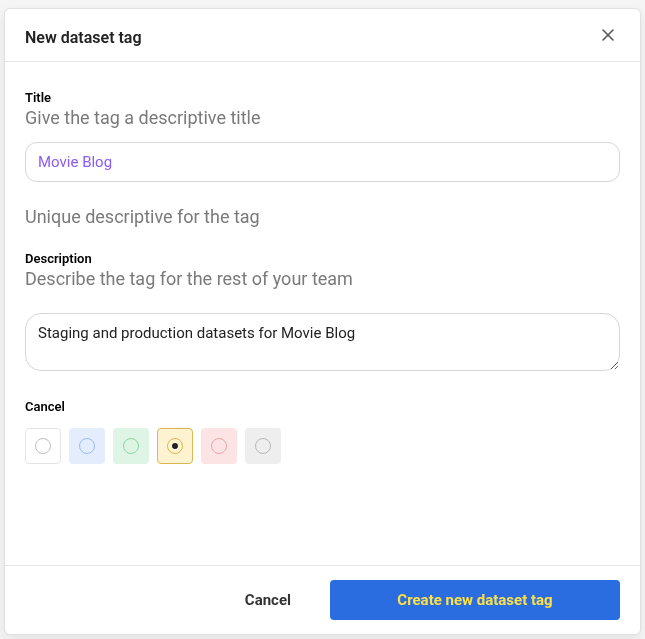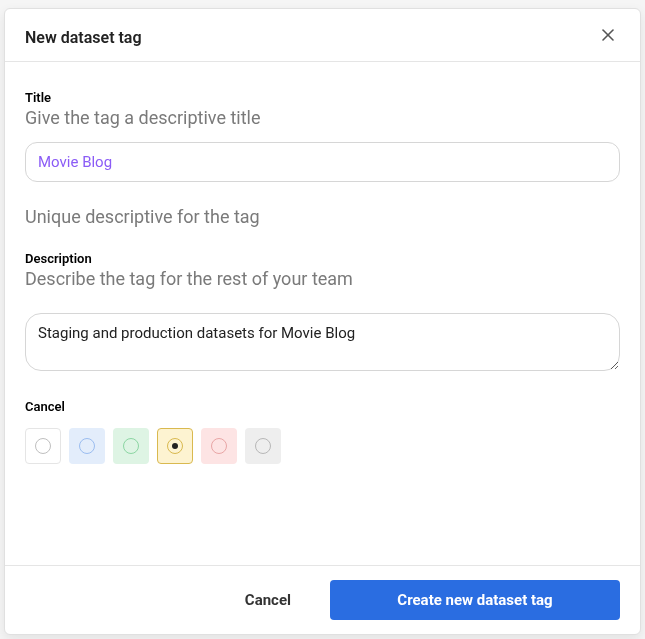--- a/index.html
+++ b/index.html
@@ -145,21 +145,21 @@
       font-family: inherit;
       font-weight: bold;
     }
     .btn-secondary {
       background: #fff;
       color: #333;
       border: 1px solid transparent;
     }
     .btn-primary {
       background: #2a6de1;
-      color: #ffffff;
+      color: #fde047;
       min-width: 290px;
     }
   </style>
 </head>
 <body>
 
 <div class="modal">
 
   <div class="modal-header">
     <div class="modal-title">New dataset tag</div>

